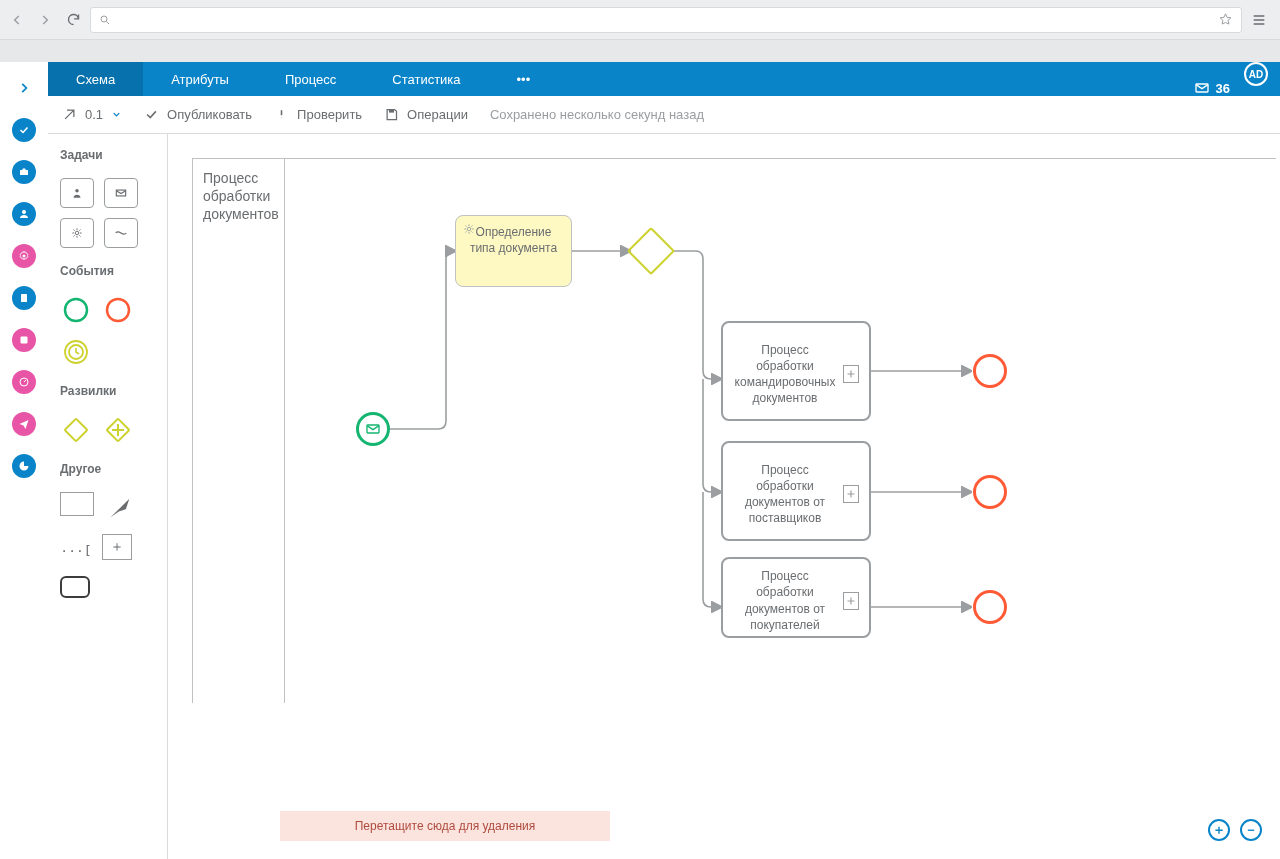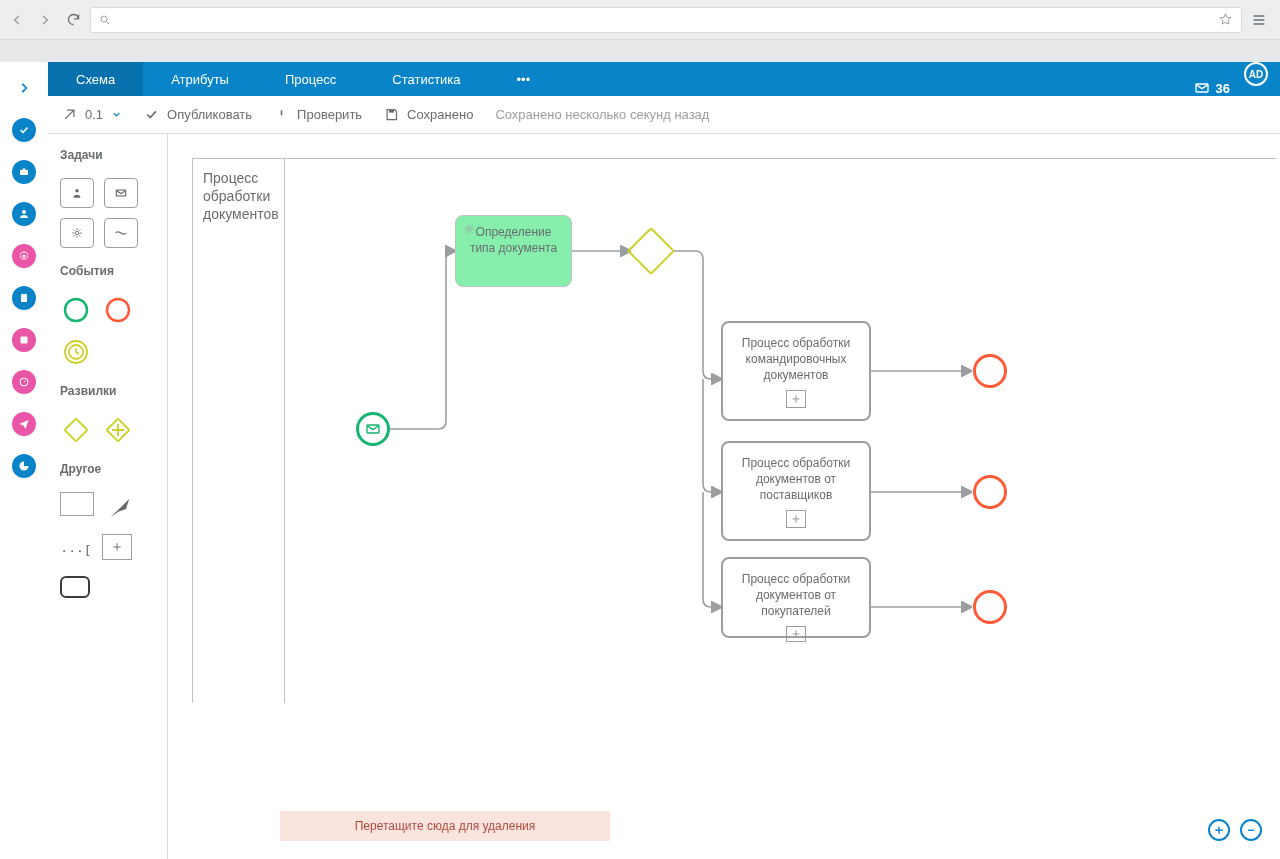--- a/index.html
+++ b/index.html
@@ -63,23 +63,23 @@
   .zoom{position:absolute;right:18px;bottom:18px;display:flex;gap:10px}
   .zoom .zbtn{width:22px;height:22px;border:2px solid var(--blue);border-radius:50%;display:flex;align-items:center;justify-content:center;color:var(--blue);cursor:pointer;font-weight:700}
   .delete-zone{position:absolute;left:112px;bottom:18px;width:330px;height:30px;background:#fbe3de;color:#b04b3f;display:flex;align-items:center;justify-content:center;font-size:12px}
 
   .canvas{position:absolute;left:24px;top:24px;width:1084px;height:545px;border:1px solid var(--grey-300);border-right:none;border-bottom:none}
   .lane-label{position:absolute;left:0;top:0;width:92px;height:100%;border-right:1px solid var(--grey-300);padding:10px;font-size:14px;color:var(--grey-600);line-height:1.3}
 
   
   .start-event{position:absolute;width:34px;height:34px;border:3px solid var(--green);border-radius:50%;display:flex;align-items:center;justify-content:center;color:var(--green)}
   .end-event{position:absolute;width:34px;height:34px;border:3px solid var(--orange);border-radius:50%}
-  .task{position:absolute;border:1px solid var(--grey-300);border-radius:8px;background:#86efac;padding:8px 10px 6px;font-size:12px;color:var(--grey-600);text-align:center;line-height:1.35}
+  .task{position:absolute;border:1px solid var(--grey-300);border-radius:8px;background:#fef9c3;padding:8px 10px 6px;font-size:12px;color:var(--grey-600);text-align:center;line-height:1.35}
   .task .cog{position:absolute;left:6px;top:6px;color:var(--grey-400)}
-  .subproc{position:absolute;border:2px solid var(--grey-400);border-radius:8px;background:#fff;padding:12px 10px 6px;font-size:12px;color:var(--grey-600);text-align:center;line-height:1.35;display:flex;flex-direction:column;align-items:center;gap:6px}
+  .subproc{position:absolute;border:2px solid var(--grey-400);border-radius:8px;background:#fff;padding:12px 10px 6px;font-size:12px;color:var(--grey-600);text-align:center;line-height:1.35;display:flex;flex-direction:row;align-items:center;gap:6px}
   .subproc .marker{width:20px;height:18px;border:1px solid var(--grey-400);display:flex;align-items:center;justify-content:center}
   .subproc .marker::before,.subproc .marker::after{content:"";position:absolute;background:var(--grey-400)}
   .gateway{position:absolute;width:34px;height:34px}
   .gateway .dia{width:100%;height:100%;border:2px solid var(--yellow);transform:rotate(45deg);border-radius:2px}
 
   svg.edges{position:absolute;left:0;top:0;width:100%;height:100%;pointer-events:none}
   svg.edges path{fill:none;stroke:var(--grey-400);stroke-width:1.6}
   marker#arrow path{fill:var(--grey-400)}
 </style>
 </head>
@@ -229,21 +229,21 @@
         <svg width="15" height="15" viewBox="0 0 24 24" stroke="var(--grey-600)" stroke-width="2.5" fill="none">
             <path d="M12 5v8M12 17v.5"></path>
           </svg>
         <span>Проверить</span>
       </div>
       <div class="tool">
         <svg width="15" height="15" viewBox="0 0 24 24" fill="var(--grey-600)">
             <path d="M5 4h12l3 3v13H5z" fill="none" stroke="var(--grey-600)" stroke-width="2"></path>
             <rect x="8" y="4" width="8" height="5" fill="var(--grey-600)"></rect>
           </svg>
-        <span>Сохранено</span>
+        <span>Операции</span>
       </div>
       <div class="status">Сохранено несколько секунд назад</div>
     </div>
 
     <div class="body">
 
       <div class="palette">
         <h4>Задачи</h4>
         <div class="row">
           <div class="shape box">

